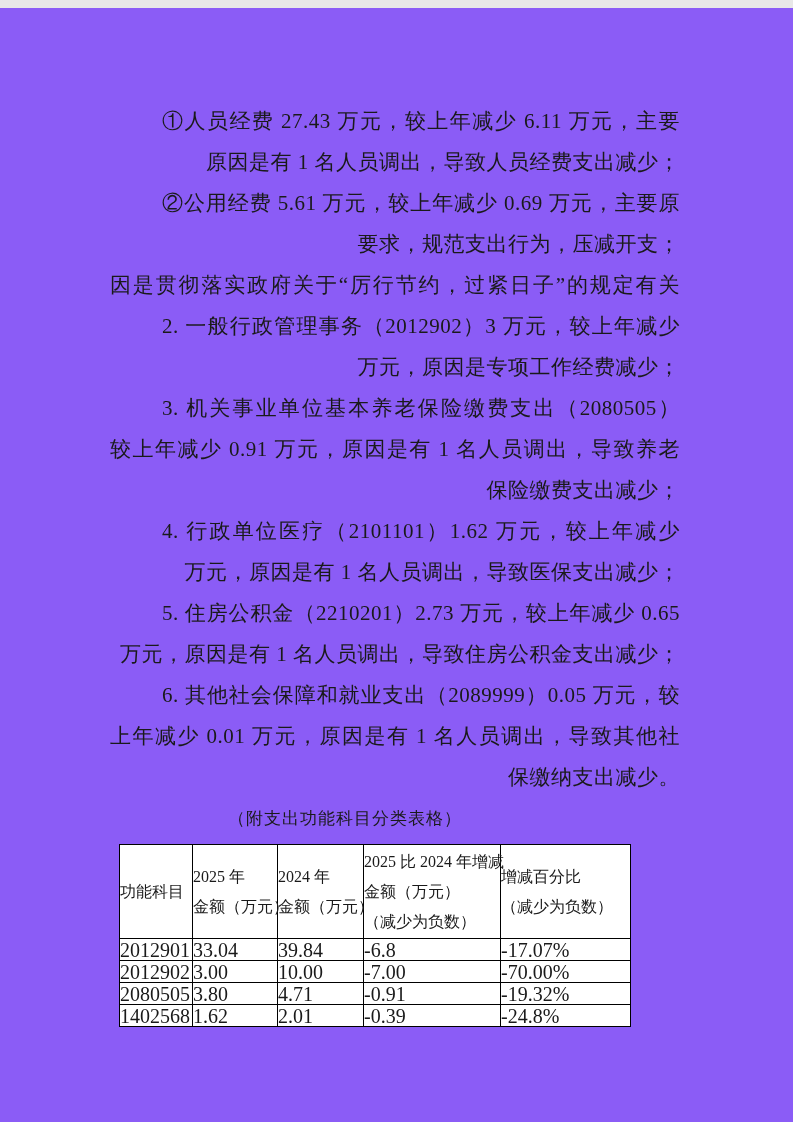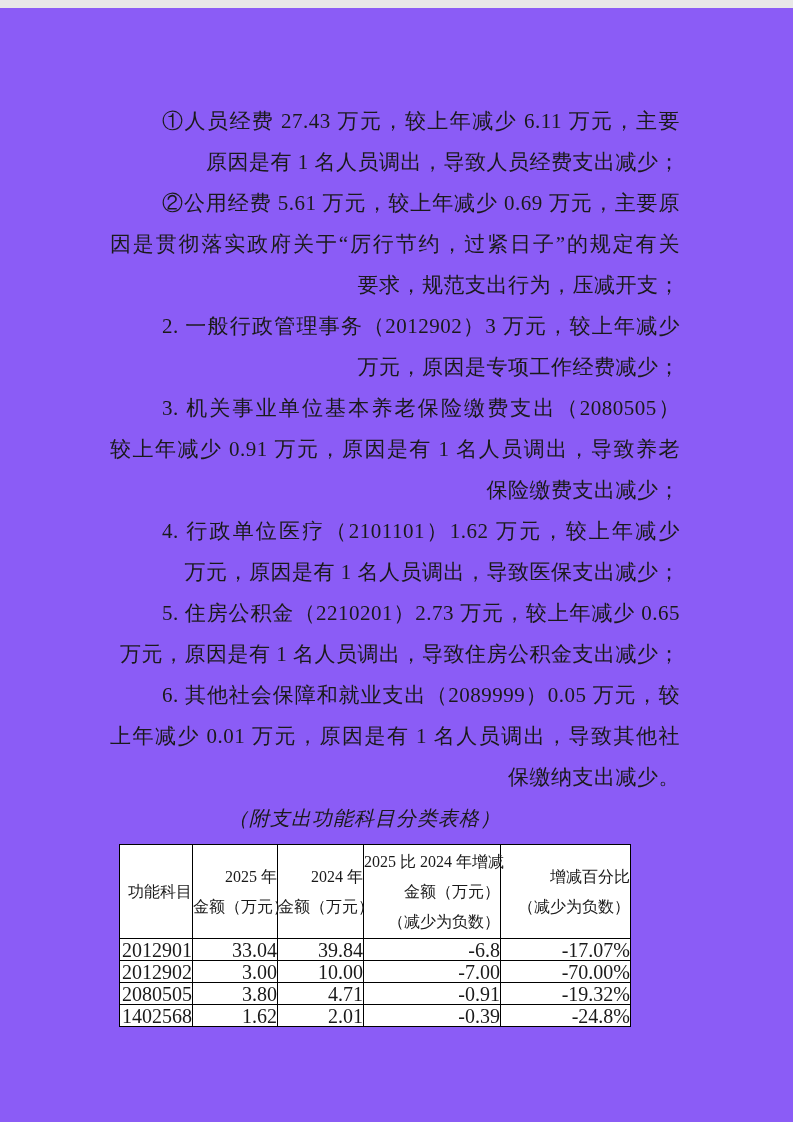--- a/index.html
+++ b/index.html
@@ -30,36 +30,35 @@
     text-align: right;
   }
   .line.justify {
     text-align: justify;
     text-align-last: justify;
   }
   .line.first { text-indent: 52px; }
   .caption {
     height: 41px;
     line-height: 41px;
-    font-size: 20px;
+    font-size: 17px;
     margin-left: 118px;
     letter-spacing: 1px;
-    font-style: italic;
   }
   table.func {
     border-collapse: collapse;
     table-layout: fixed;
     width: 511px;
     margin: 5px 0 0 9px;
     background: #ffffff;
   }
   table.func th, table.func td {
     border: 1px solid #000000;
     font-weight: normal;
-    text-align: right;
+    text-align: left;
     vertical-align: middle;
     padding: 0;
     color: #1a1a1a;
   }
   table.func thead th { height: 94px; }
   .th-line {
     line-height: 30px;
     font-size: 16px;
     white-space: nowrap;
   }
@@ -77,22 +76,22 @@
 <div class="page">
   <div class="content">
 
     <div class="para">
       <div class="line first justify">①人员经费 27.43 万元，较上年减少 6.11 万元，主要</div>
       <div class="line">原因是有 1 名人员调出，导致人员经费支出减少；</div>
     </div>
 
     <div class="para">
       <div class="line first justify">②公用经费 5.61 万元，较上年减少 0.69 万元，主要原</div>
+      <div class="line">要求，规范支出行为，压减开支；</div>
       <div class="line justify">因是贯彻落实政府关于“厉行节约，过紧日子”的规定有关</div>
-      <div class="line">要求，规范支出行为，压减开支；</div>
     </div>
 
     <div class="para">
       <div class="line first justify">2. 一般行政管理事务（2012902）3 万元，较上年减少 7</div>
       <div class="line">万元，原因是专项工作经费减少；</div>
     </div>
 
     <div class="para">
       <div class="line first justify">3. 机关事业单位基本养老保险缴费支出（2080505）3.80，</div>
       <div class="line justify">较上年减少 0.91 万元，原因是有 1 名人员调出，导致养老</div>

